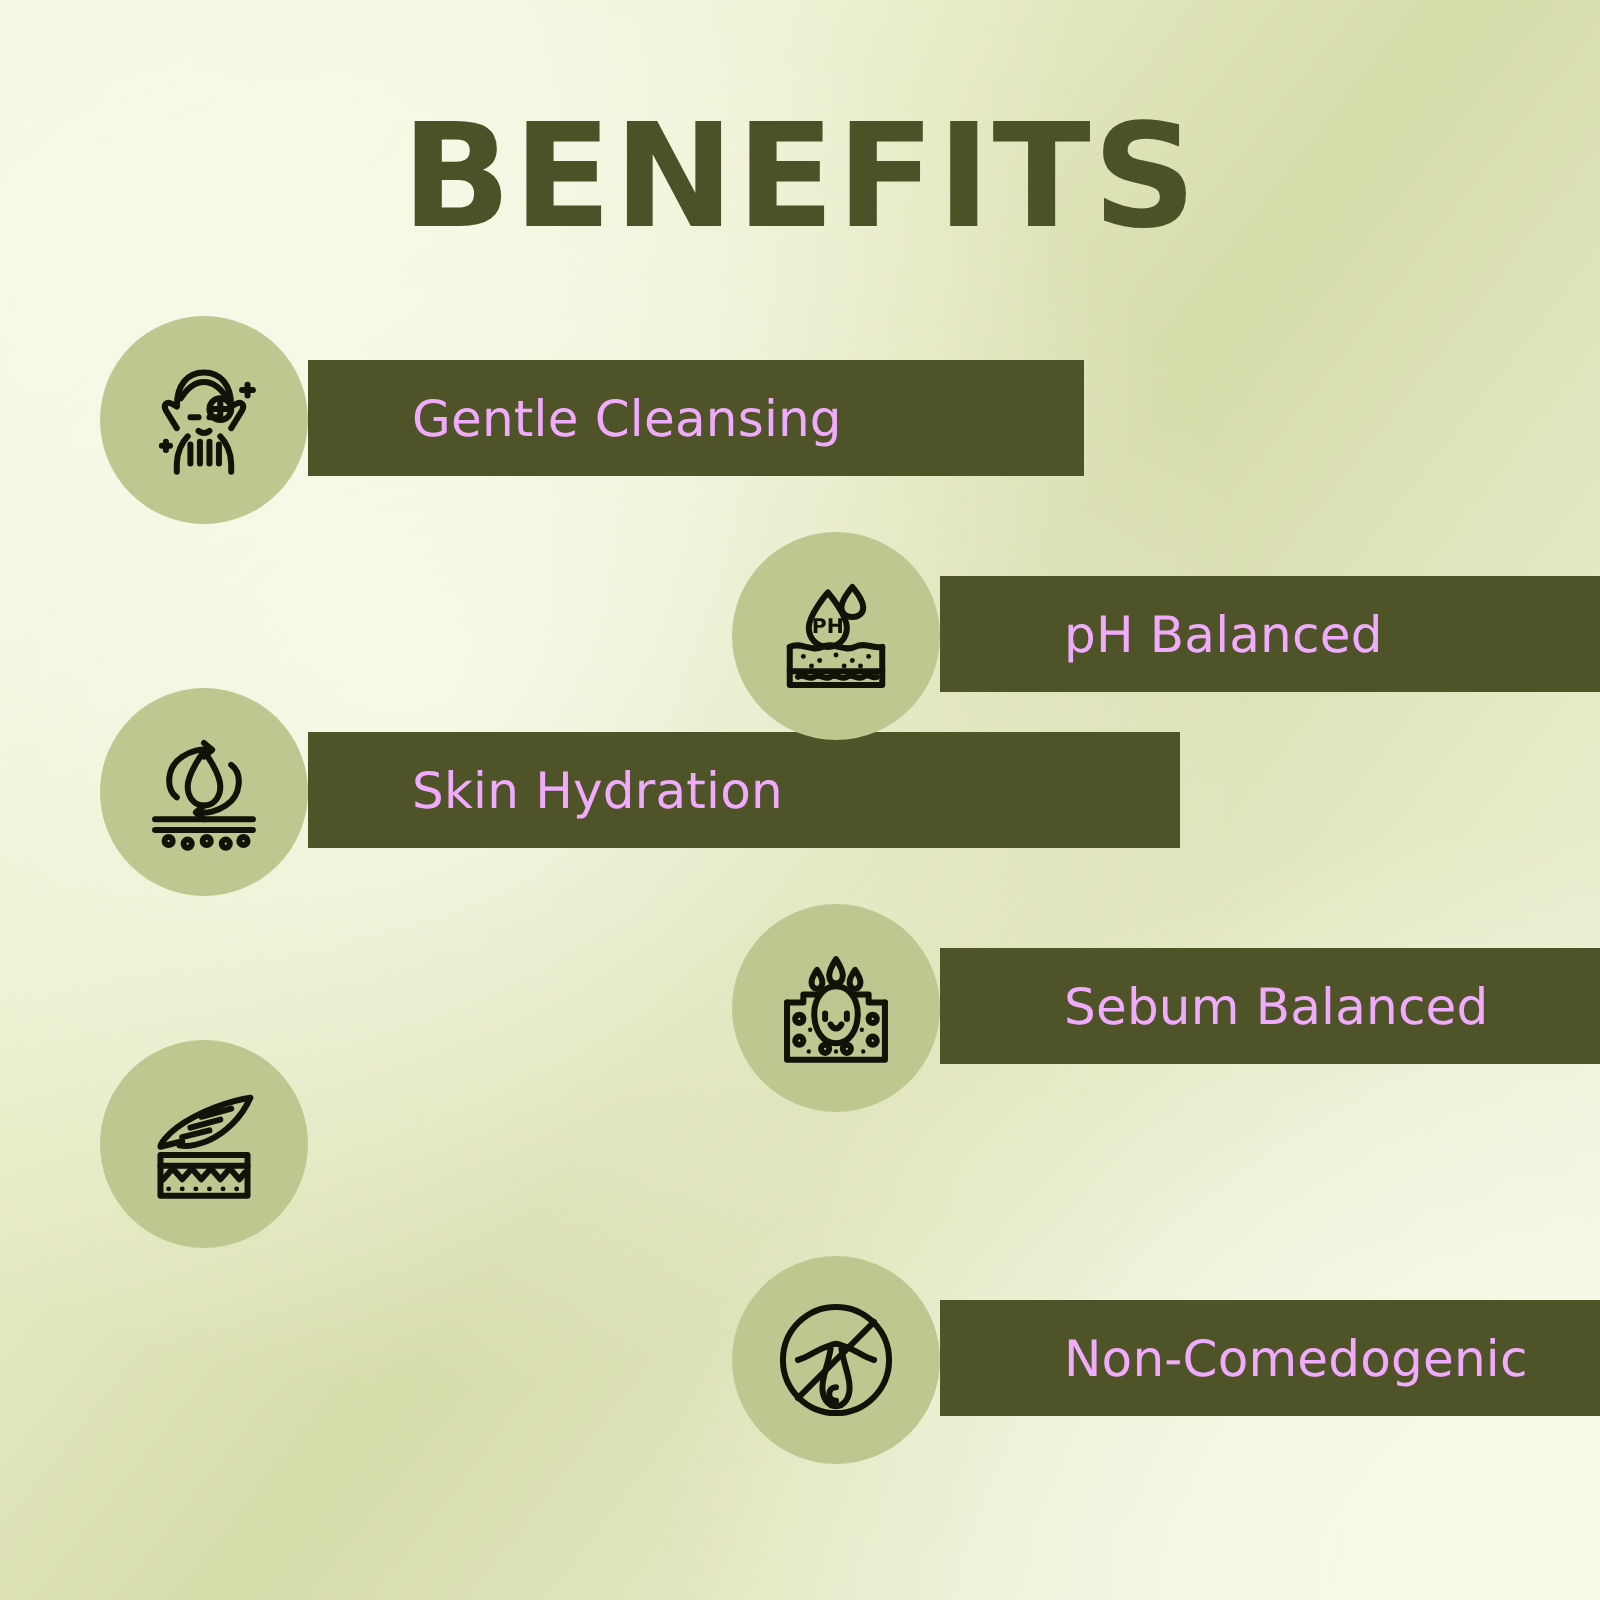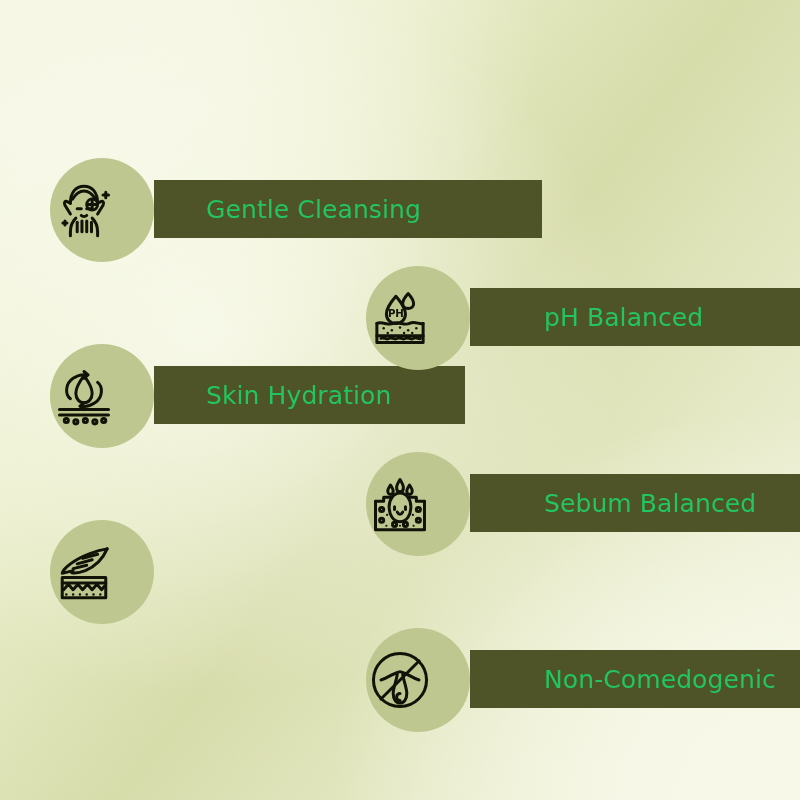--- a/index.html
+++ b/index.html
@@ -66,41 +66,41 @@
     height: 58px;
     background: #4F5428;
     display: flex;
     align-items: center;
     box-sizing: border-box;
   }
   .row.left .bar  { left: 104px; }
   .row.right .bar { left: 104px; }
 
   .bar-label {
-    color: #22c55e;
+    color: #f0abfc;
     font-size: 25px;
     font-weight: 400;
     letter-spacing: 0.1px;
     white-space: nowrap;
     font-family: "DejaVu Sans", "Liberation Sans", sans-serif;
   }
   .row.left  .bar-label { padding-left: 52px; }
-  .row.right .bar-label { padding-left: 62px; margin-left: 12px; }
+  .row.right .bar-label { padding-left: 62px; }
 
   .icon-badge {
     position: absolute;
     left: 0;
     top: 0;
     width: 104px;
     height: 104px;
     border-radius: 50%;
     background: #BEC78F;
     display: flex;
     align-items: center;
-    justify-content: flex-start;
+    justify-content: center;
     z-index: 3;
   }
   .icon-badge svg {
     display: block;
     width: 68px;
     height: 68px;
   }
   .icon-badge svg * {
     stroke: #111208;
     fill: none;
@@ -121,20 +121,21 @@
   }
 </style>
 </head>
 <body>
 
 <div id="poster">
 
   <div id="bg-base"></div>
   <div id="bg-glow"></div>
 
+  <div class="title">BENEFITS</div>
 
   <div class="row left" style="left:50px; top:158px; width:440px;">
     <div class="bar" style="width:388px;">
       <span class="bar-label">Gentle Cleansing</span>
     </div>
     <div class="icon-badge">
       <svg viewBox="0 0 100 100">
         <path d="M30 40 C30 24 38 15 50 15 C62 15 70 24 70 40"></path>
         <path d="M30 40 L26 38 C22 36 20 39 22 43 L30 56"></path>
         <path d="M70 40 L74 38 C78 36 80 39 78 43 L70 56"></path>
@@ -175,21 +176,21 @@
         <circle class="filled" cx="74" cy="65" r="1.8"></circle>
         <circle class="filled" cx="32" cy="72" r="1.8"></circle>
         <circle class="filled" cx="56" cy="72" r="1.8"></circle>
         <circle class="filled" cx="68" cy="72" r="1.8"></circle>
         <path d="M22 80 C26 77 30 83 34 80 C38 77 42 83 46 80 C50 77 54 83 58 80 C62 77 66 83 70 80 C74 77 78 82 80 80"></path>
       </svg>
     </div>
   </div>
 
   <div class="row left" style="left:50px; top:344px; width:440px;">
-    <div class="bar" style="width:311px;">
+    <div class="bar" style="width:436px;">
       <span class="bar-label">Skin Hydration</span>
     </div>
     <div class="icon-badge">
       <svg viewBox="0 0 100 100">
         <path d="M50 20 C50 20 38 36 38 46 C38 54 43 60 50 60 C57 60 62 54 62 46 C62 36 50 20 50 20 Z"></path>
         <path d="M30 54 C22 48 22 32 34 24 C40 20 48 18 54 19"></path>
         <path d="M50 14 L56 19 L50 24"></path>
         <path d="M70 30 C78 36 78 52 66 60 C60 64 52 66 46 65"></path>
         <path d="M50 70 L44 65 L50 60"></path>
         <path d="M14 70 L86 70"></path>

